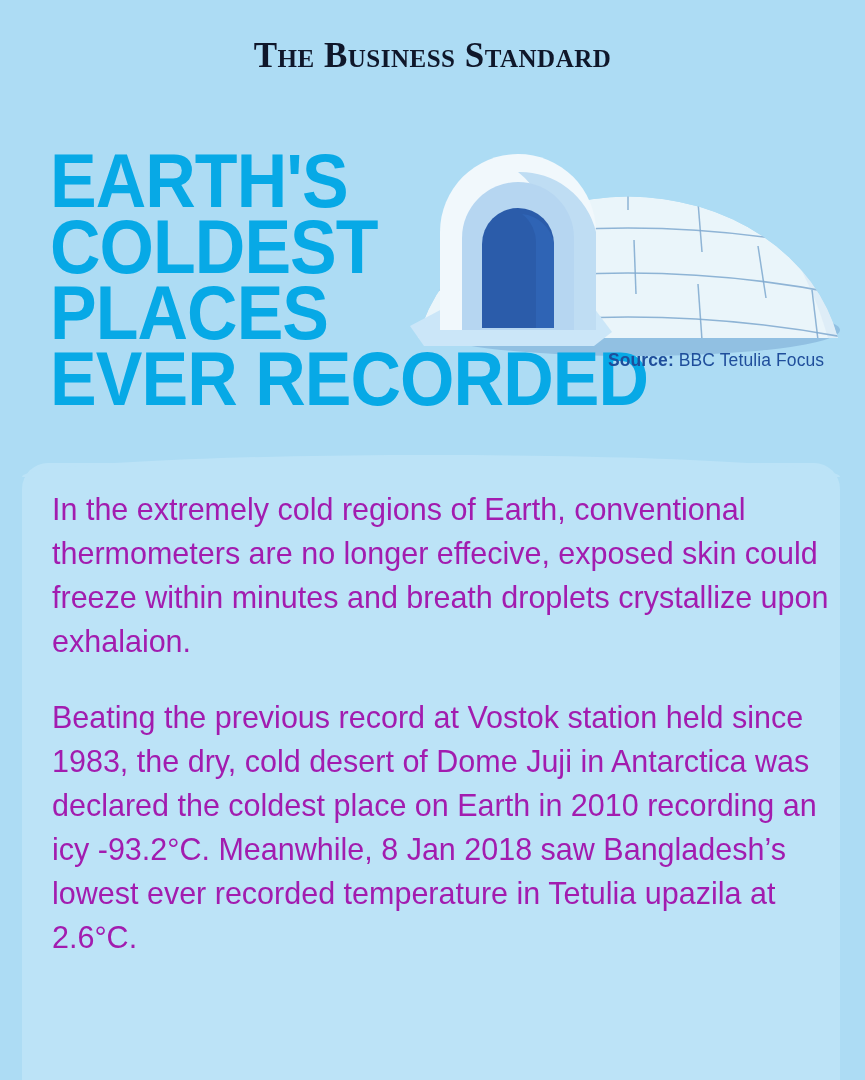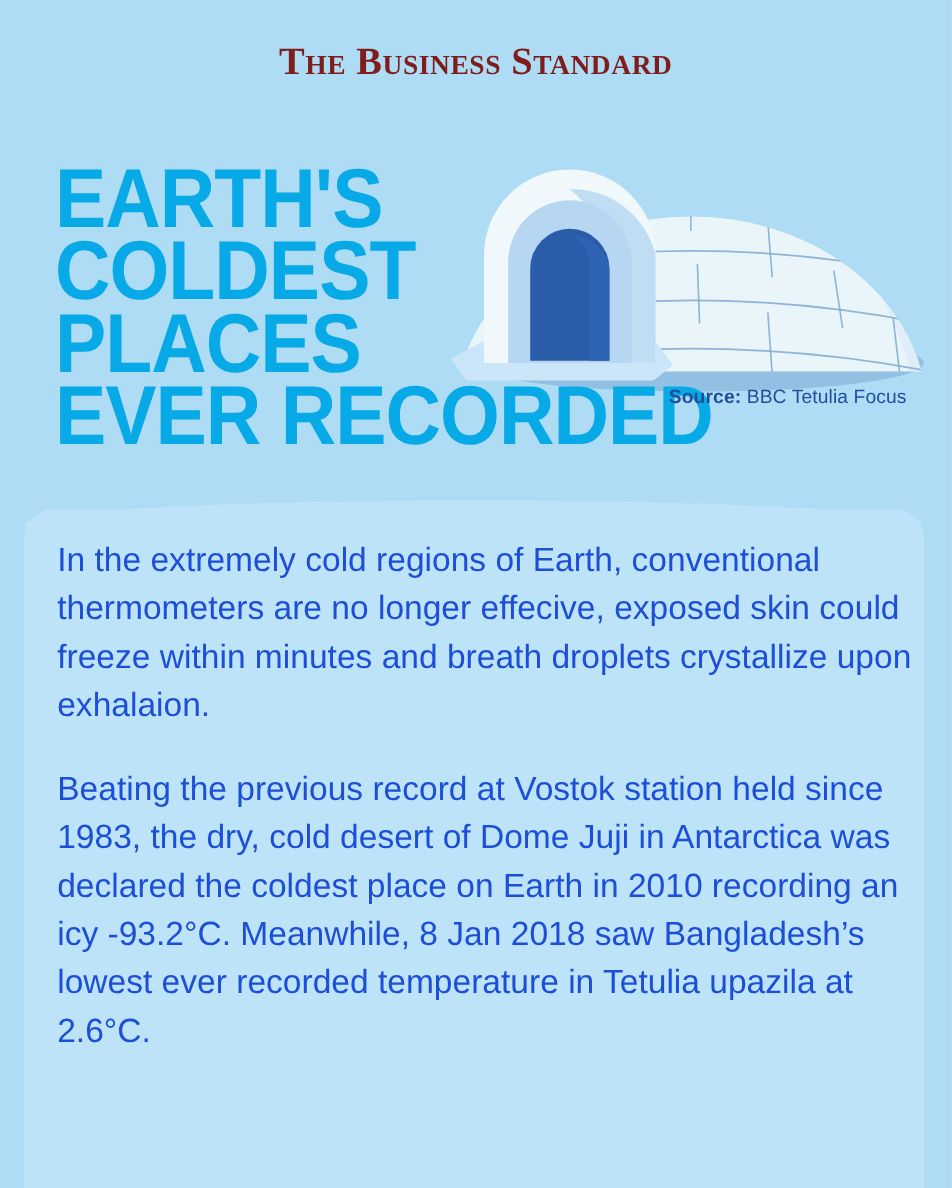--- a/index.html
+++ b/index.html
@@ -27,21 +27,21 @@
   }
 
   
   .masthead{
     position:absolute;top:36px;left:0;right:0;
     text-align:center;
     font-family:"Liberation Serif", serif;
     font-weight:bold;
     font-size:35px;
     letter-spacing:0.5px;
-    color:#7f1d1d;
+    color:#0f172a;
     font-variant:small-caps;
     white-space:nowrap;
   }
 
   
   .headline{
     position:absolute;
     left:50px;top:148px;
     color:#07A9E6;
     font-family:"Liberation Sans Narrow","Liberation Sans",sans-serif;
@@ -72,21 +72,21 @@
     letter-spacing:0.1px;
     z-index:5;
     white-space:nowrap;
   }
   .source b{font-weight:bold;}
 
   
   .body-copy{
     position:absolute;
     left:52px;top:487px;width:790px;
-    color:#1d4ed8;
+    color:#a21caf;
     font-family:"Liberation Sans Narrow","Liberation Sans",sans-serif;
     font-size:30.5px;
     line-height:44px;
     z-index:5;
   }
   .body-copy p{margin:0 0 32px 0;}
   .body-copy b{font-weight:normal;text-align:center;}
 </style>
 </head>
 <body>

